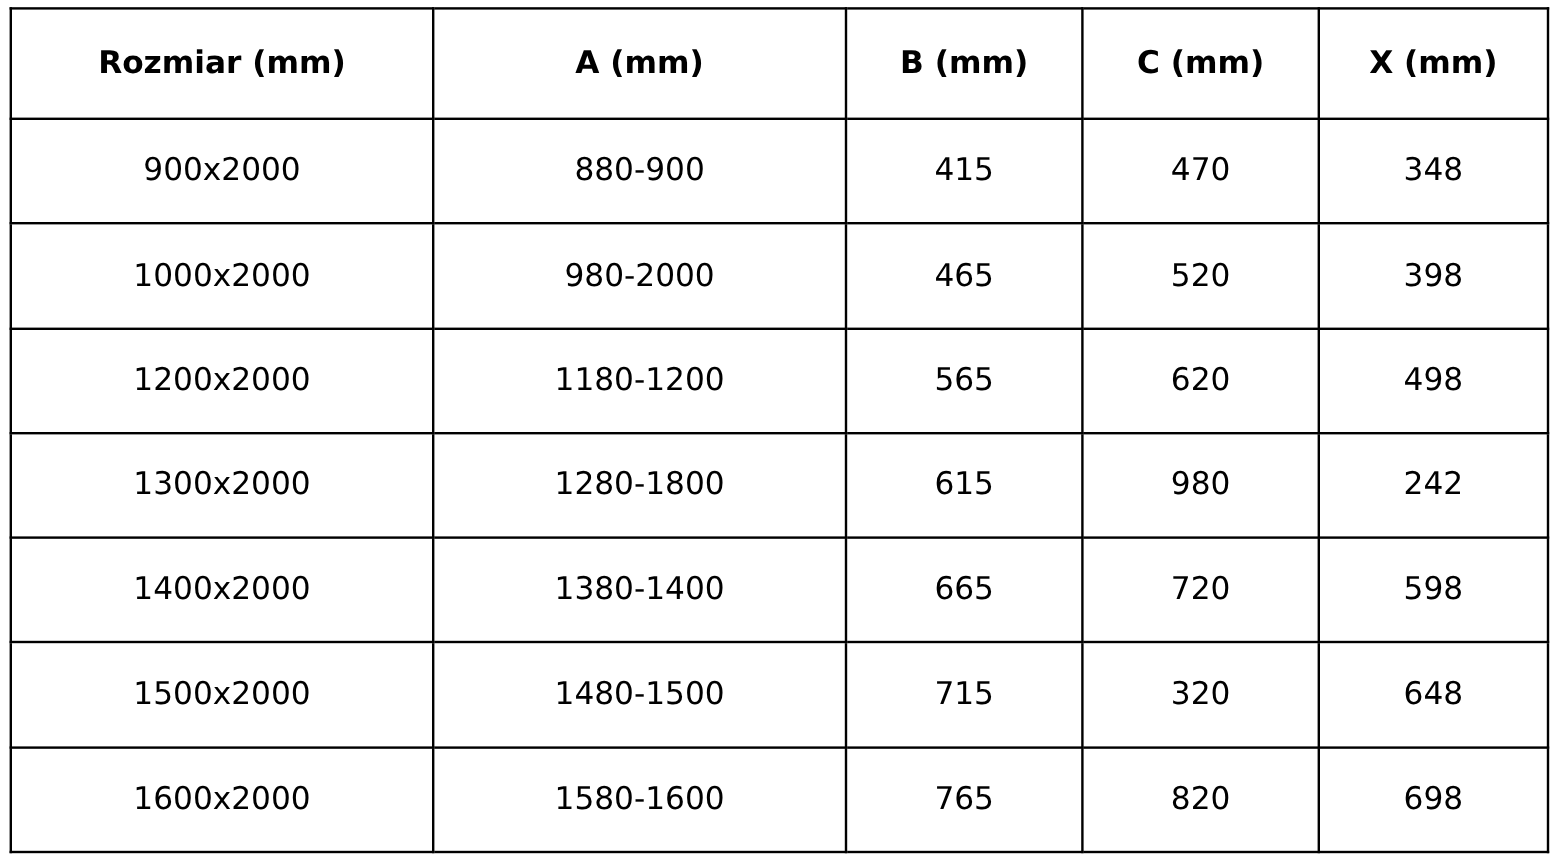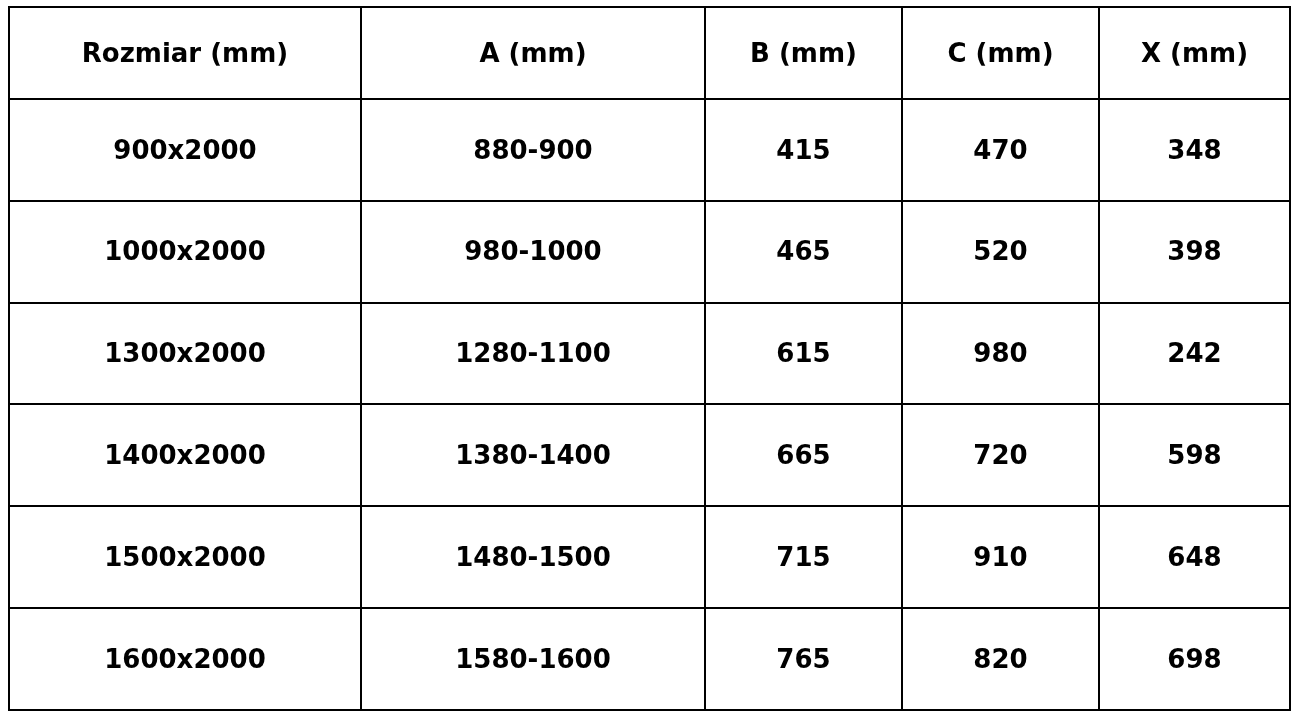--- a/index.html
+++ b/index.html
@@ -42,21 +42,21 @@
     font-size: 26px;
     line-height: 1.1;
     white-space: nowrap;
   }
   table.size-table thead th {
     font-weight: bold;
     font-size: 26px;
     height: 86px;
   }
   table.size-table tbody td {
-    font-weight: bold;
+    font-weight: normal;
     height: 77px;
   }
 </style>
 </head>
 <body>
 
 <div class="sheet">
   <table class="size-table">
     <colgroup>
       <col class="c-size">
@@ -77,44 +77,51 @@
     <tbody>
       <tr>
         <td>900x2000</td>
         <td>880-900</td>
         <td>415</td>
         <td>470</td>
         <td>348</td>
       </tr>
       <tr>
         <td>1000x2000</td>
-        <td>980-1000</td>
+        <td>980-2000</td>
         <td>465</td>
         <td>520</td>
         <td>398</td>
       </tr>
       <tr>
+        <td>1200x2000</td>
+        <td>1180-1200</td>
+        <td>565</td>
+        <td>620</td>
+        <td>498</td>
+      </tr>
+      <tr>
         <td>1300x2000</td>
-        <td>1280-1100</td>
+        <td>1280-1800</td>
         <td>615</td>
         <td>980</td>
         <td>242</td>
       </tr>
       <tr>
         <td>1400x2000</td>
         <td>1380-1400</td>
         <td>665</td>
         <td>720</td>
         <td>598</td>
       </tr>
       <tr>
         <td>1500x2000</td>
         <td>1480-1500</td>
         <td>715</td>
-        <td>910</td>
+        <td>320</td>
         <td>648</td>
       </tr>
       <tr>
         <td>1600x2000</td>
         <td>1580-1600</td>
         <td>765</td>
         <td>820</td>
         <td>698</td>
       </tr>
     </tbody>

